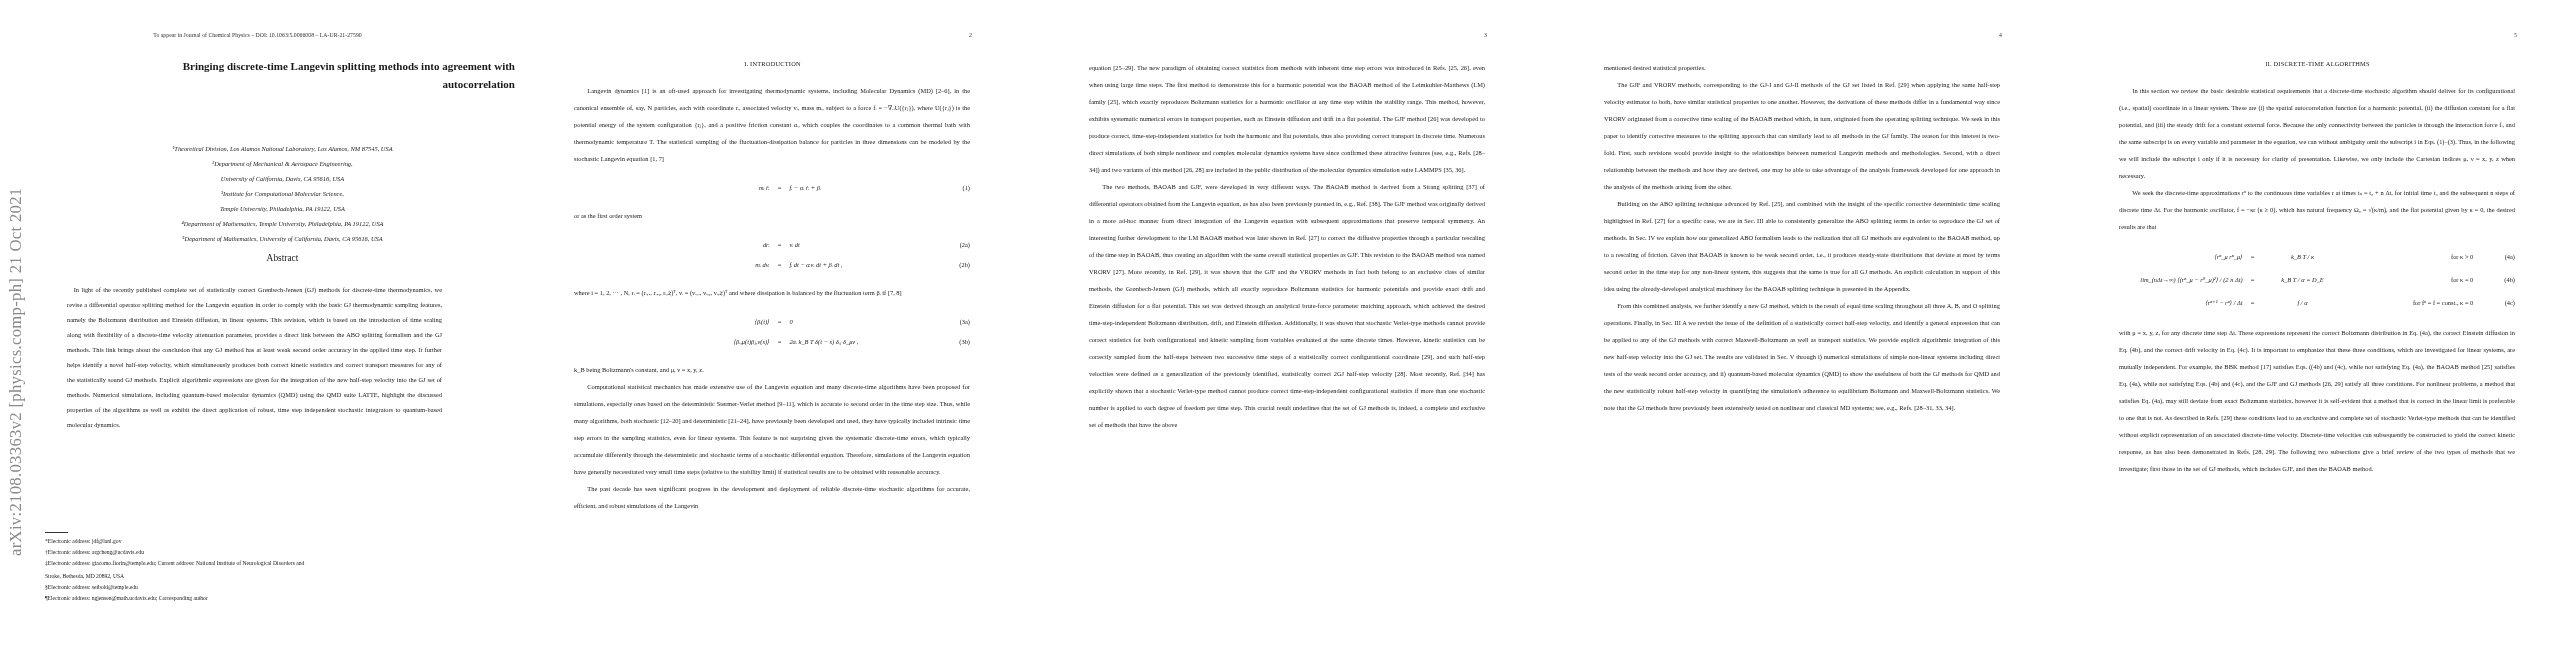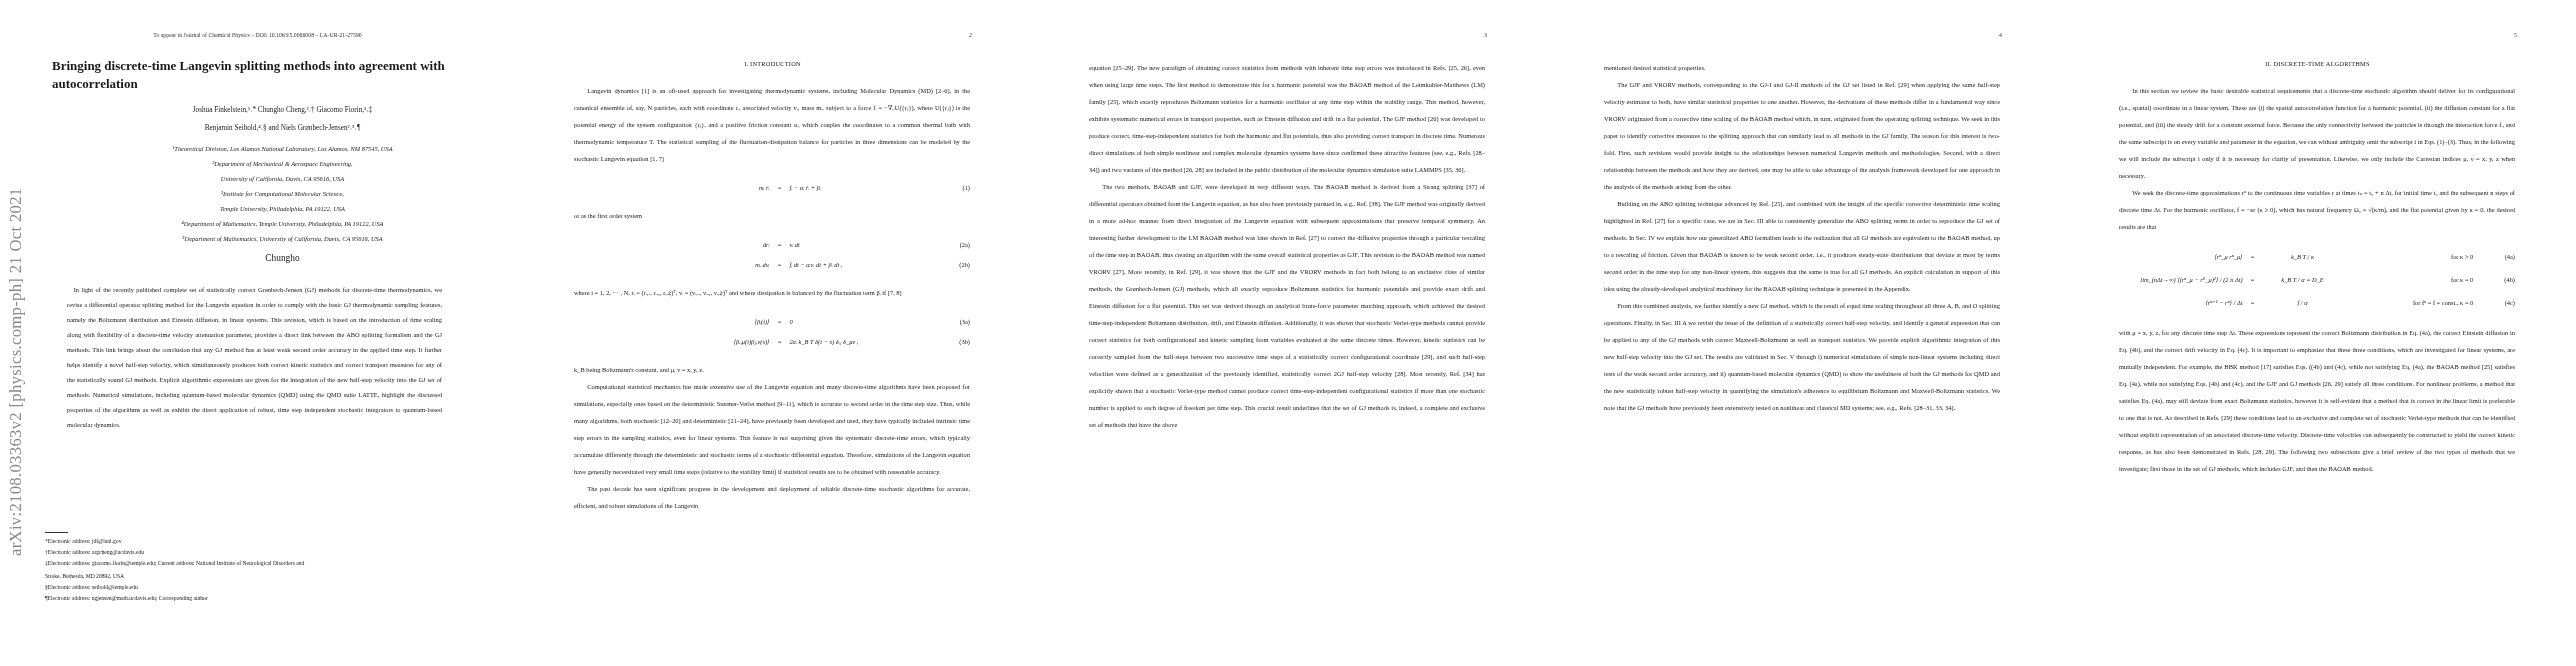--- a/index.html
+++ b/index.html
@@ -7,21 +7,21 @@
   body { font-family: "Liberation Serif", "DejaVu Serif", serif; color: #1a1a1a; }
   .strip { display: flex; width: 2576px; height: 667px; }
   .page { position: relative; width: 515px; height: 667px; background: #ffffff; }
   .arxiv-stamp {
     position: absolute; left: 5.6px; top: 556px; width: 11px;
     transform-origin: left top; transform: rotate(-90deg);
     white-space: nowrap; font-size: 16.7px; color: #8a8a8a; letter-spacing: 0.3px;
   }
   .runhead { position: absolute; top: 32px; left: 0; right: 0; text-align: center; font-size: 5.8px; color: #333; }
   .pagenum { position: absolute; top: 32px; right: 58px; font-size: 5.8px; color: #333; }
-  .title { position: absolute; top: 57px; left: 52px; right: 0; text-align: left; font-weight: bold; font-size: 13px; line-height: 18px; }
+  .title { position: absolute; top: 57px; left: 52px; right: 0; text-align: right; font-weight: bold; font-size: 11px; line-height: 18px; }
   .authors { position: absolute; top: 101px; left: 50px; right: 0; text-align: center; font-size: 7.2px; line-height: 18px; }
   .affils { position: absolute; top: 141px; left: 50px; right: 0; text-align: center; font-style: italic; font-size: 6.4px; line-height: 15px; }
   .abs-head { position: absolute; top: 253px; left: 50px; right: 0; text-align: center; font-size: 9.4px; }
   .abstract { position: absolute; top: 282px; left: 67px; width: 375px; font-size: 6.4px; line-height: 15px; text-align: justify; text-indent: 6.7px; }
   .fn-rule { position: absolute; top: 532px; left: 45px; width: 23px; border-top: 0.6px solid #333; }
   .footnotes { position: absolute; top: 536px; left: 45px; width: 400px; font-size: 5.6px; line-height: 11px; }
   .fn.cont { margin-top: 1.7px; }
   .sec-head { position: absolute; top: 60px; left: 0; right: 0; text-align: center; font-size: 6.4px; letter-spacing: 0.2px; }
   .body { position: absolute; left: 59px; width: 396px; font-size: 6.4px; line-height: 17px; text-align: justify; }
   .body p { text-indent: 13.3px; }
@@ -44,34 +44,30 @@
 
 <div class="strip">
 
   <div class="page">
     <div class="arxiv-stamp">arXiv:2108.03363v2  [physics.comp-ph]  21 Oct 2021</div>
     <div class="runhead">To appear in Journal of Chemical Physics – DOI: 10.1063/5.0066008 – LA-UR-21-27590</div>
     <div class="title">
       <div>Bringing discrete-time Langevin splitting methods into agreement with</div>
       <div>autocorrelation</div>
     </div>
-    <div class="authors">
-      <div>Joshua Finkelstein,¹˒* Chungho Cheng,²˒† Giacomo Fiorin,³˒‡</div>
-      <div>Benjamin Seibold,⁴˒§ and Niels Grønbech-Jensen²˒⁵˒¶</div>
-    </div>
     <div class="affils">
       <div>¹Theoretical Division, Los Alamos National Laboratory, Los Alamos, NM 87545, USA</div>
       <div>²Department of Mechanical &amp; Aerospace Engineering,</div>
       <div>University of California, Davis, CA 95616, USA</div>
       <div>³Institute for Computational Molecular Science,</div>
       <div>Temple University, Philadelphia, PA 19122, USA</div>
       <div>⁴Department of Mathematics, Temple University, Philadelphia, PA 19122, USA</div>
       <div>⁵Department of Mathematics, University of California, Davis, CA 95616, USA</div>
     </div>
-    <div class="abs-head">Chungho</div>
+    <div class="abs-head">Abstract</div>
     <p class="abstract">In light of the recently published complete set of statistically correct Grønbech-Jensen (GJ) methods for discrete-time thermodynamics, we revise a differential operator splitting method for the Langevin equation in order to comply with the basic GJ thermodynamic sampling features, namely the Boltzmann distribution and Einstein diffusion, in linear systems. This revision, which is based on the introduction of time scaling along with flexibility of a discrete-time velocity attenuation parameter, provides a direct link between the ABO splitting formalism and the GJ methods. This link brings about the conclusion that any GJ method has at least weak second order accuracy in the applied time step. It further helps identify a novel half-step velocity, which simultaneously produces both correct kinetic statistics and correct transport measures for any of the statistically sound GJ methods. Explicit algorithmic expressions are given for the integration of the new half-step velocity into the GJ set of methods. Numerical simulations, including quantum-based molecular dynamics (QMD) using the QMD suite LATTE, highlight the discussed properties of the algorithms as well as exhibit the direct application of robust, time step independent stochastic integrators to quantum-based molecular dynamics.</p>
     <div class="fn-rule"></div>
     <div class="footnotes">
       <div class="fn">*Electronic address: jdf@lanl.gov</div>
       <div class="fn">†Electronic address: argcheng@ucdavis.edu</div>
       <div class="fn">‡Electronic address: giacomo.fiorin@temple.edu; Current address: National Institute of Neurological Disorders and</div>
       <div class="fn cont">Stroke, Bethesda, MD 20892, USA</div>
       <div class="fn">§Electronic address: seibold@temple.edu</div>
       <div class="fn">¶Electronic address: ngjensen@math.ucdavis.edu; Corresponding author</div>
     </div>

